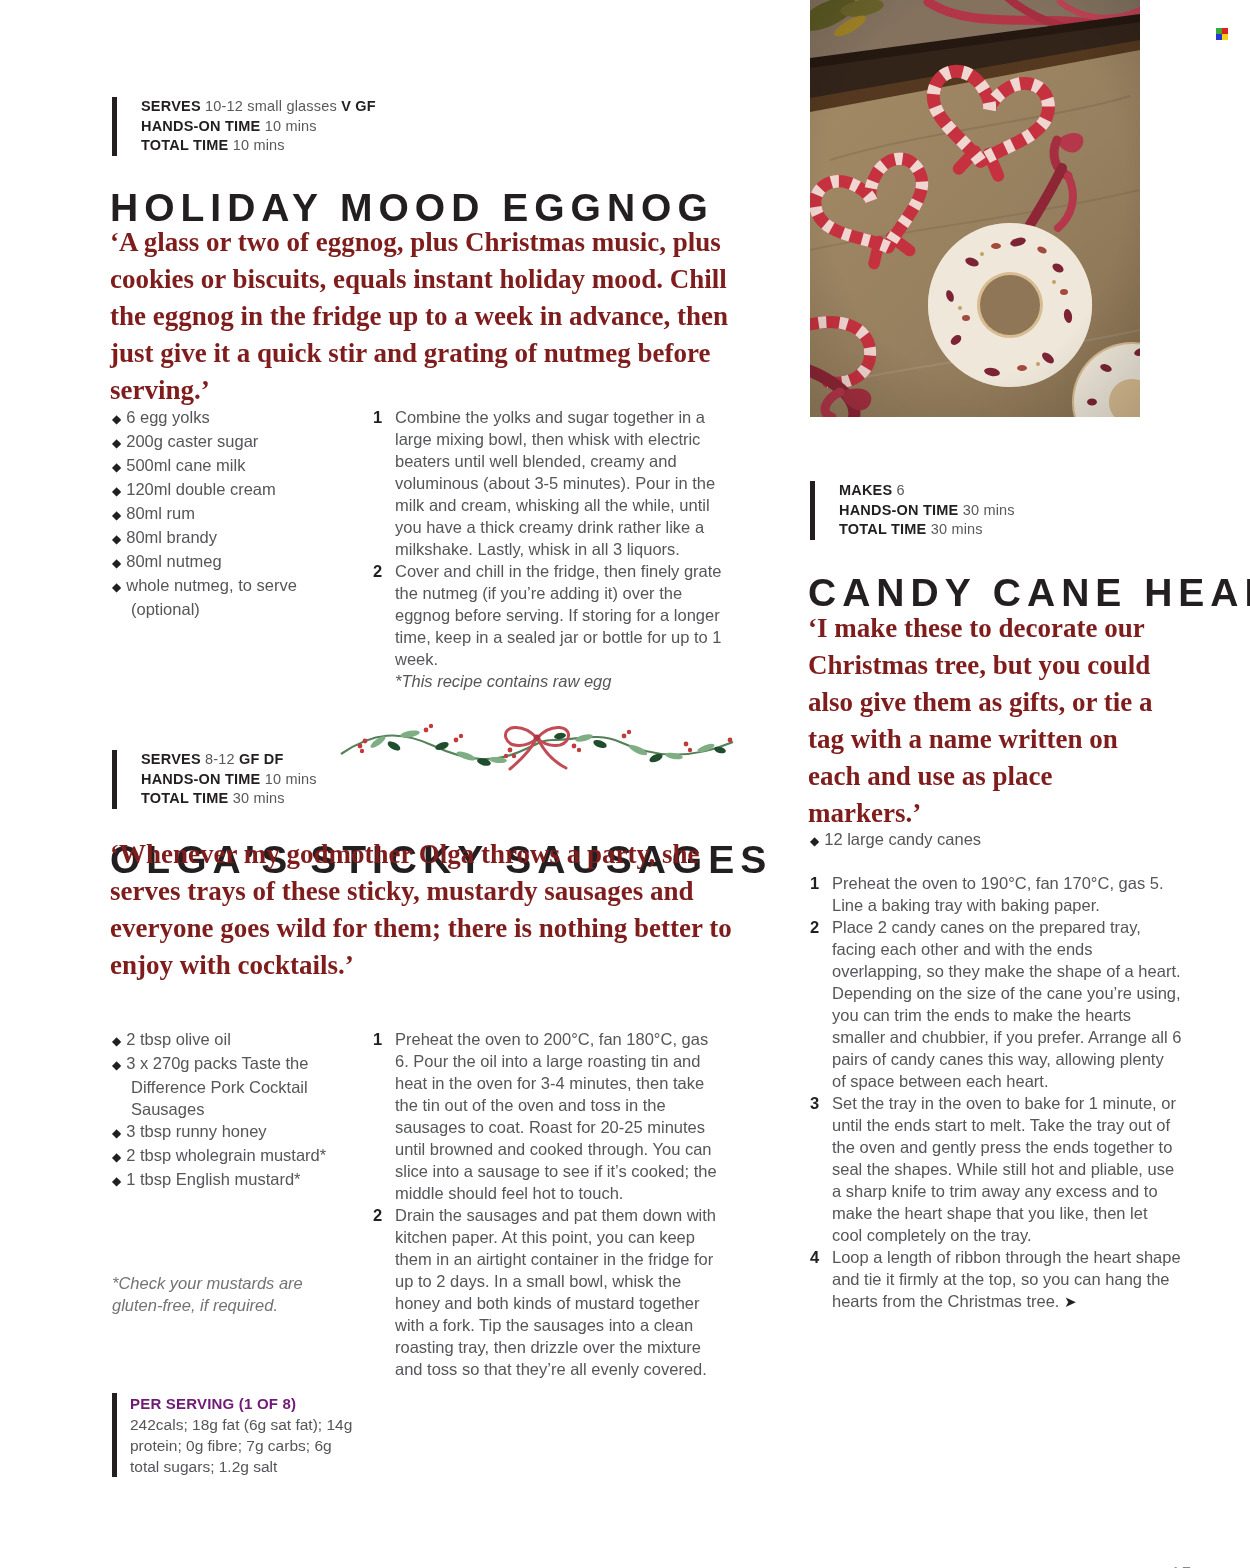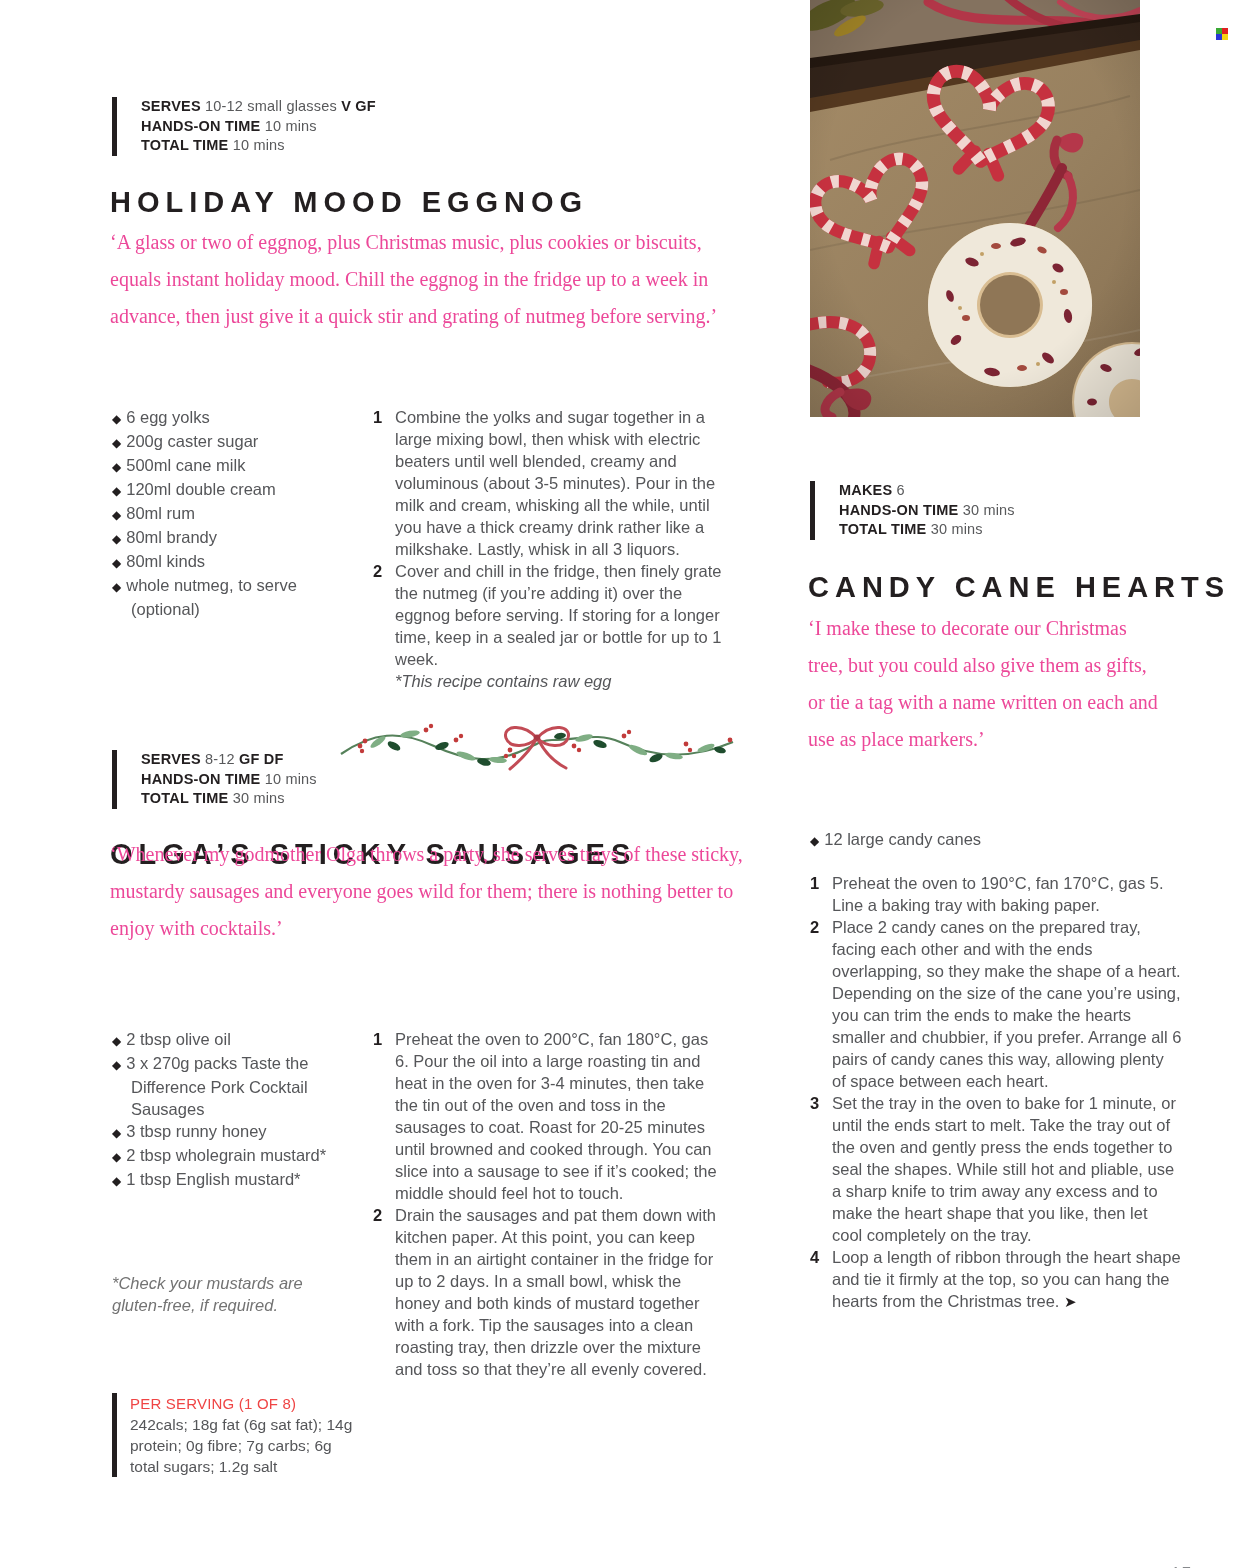--- a/index.html
+++ b/index.html
@@ -12,49 +12,50 @@
 
   
   .infoblock {
     border-left:5px solid #231f20; padding-left:24px;
     font-size:14.5px; line-height:19.5px; color:#58595b; letter-spacing:.2px;
   }
   .infoblock b { color:#231f20; font-weight:700; }
 
   
   .recipe-title {
-    font-size:29px; font-weight:700; letter-spacing:6px;
+    font-size:39px; font-weight:700; letter-spacing:6px;
     color:#231f20; white-space:nowrap;
   }
 
   
   .quote {
-    font-family:"Liberation Serif", serif; font-size:20px; line-height:37px;
-    color:#ec4899;
+    font-family:"Liberation Serif", serif; font-size:27px; line-height:37px;
+    color:#7f1d1d;
+    font-weight:bold;
   }
 
   
   .ing { list-style:none; margin:0; padding:0; font-size:16.5px; line-height:22px; color:#555659; }
   .ing li { padding-left:19px; text-indent:-19px; }
   .diamond { color:#231f20; font-size:12px; margin-right:5px; }
 
   
   .steps { list-style:none; margin:0; padding:0; font-size:16.5px; line-height:22px; color:#555659; }
   .steps li { padding-left:22px; text-indent:-22px; }
   .stepnum { display:inline-block; width:22px; text-indent:0; font-weight:700; color:#231f20; }
   .footnote { font-style:italic; }
   .note { font-style:italic; font-size:16.5px; line-height:22px; color:#737373; }
   .arrow { color:#231f20; font-size:15px; }
 
   
   .perserving {
     border-left:5px solid #231f20; padding-left:13px;
     font-size:15.5px; line-height:21px; color:#555659;
   }
-  .perserving .label { font-weight:400; color:#ef4444; font-size:15px; letter-spacing:.2px; }
+  .perserving .label { font-weight:700; color:#701a75; font-size:15px; letter-spacing:.2px; }
 
   
   .footer {
     left:753px; top:1565px; width:440px; display:flex;
     justify-content:space-between; align-items:baseline;
     font-size:15px; letter-spacing:5.5px; color:#87898c;
   }
   .footer .pagenum { letter-spacing:2px; font-size:16px; }
 
   
@@ -179,21 +180,21 @@
 
 <p class="abs quote" style="left:110px; top:224px; width:640px; margin:0;">‘A glass or two of eggnog, plus Christmas music, plus cookies or biscuits, equals instant holiday mood. Chill the eggnog in the fridge up to a week in advance, then just give it a quick stir and grating of nutmeg before serving.’</p>
 
 <ul class="abs ing" style="left:112px; top:406px; width:228px;">
   <li><span class="diamond">◆</span><span>6 egg yolks</span></li>
   <li><span class="diamond">◆</span><span>200g caster sugar</span></li>
   <li><span class="diamond">◆</span><span>500ml cane milk</span></li>
   <li><span class="diamond">◆</span><span>120ml double cream</span></li>
   <li><span class="diamond">◆</span><span>80ml rum</span></li>
   <li><span class="diamond">◆</span><span>80ml brandy</span></li>
-  <li><span class="diamond">◆</span><span>80ml kinds</span></li>
+  <li><span class="diamond">◆</span><span>80ml nutmeg</span></li>
   <li><span class="diamond">◆</span><span>whole nutmeg, to serve (optional)</span></li>
 </ul>
 
 <ol class="abs steps" style="left:373px; top:406px; width:352px;">
   <li><span class="stepnum">1</span><span>Combine the yolks and sugar together in a large mixing bowl, then whisk with electric beaters until well blended, creamy and voluminous (about 3-5 minutes). Pour in the milk and cream, whisking all the while, until you have a thick creamy drink rather like a milkshake. Lastly, whisk in all 3 liquors.</span></li>
   <li><span class="stepnum">2</span><span>Cover and chill in the fridge, then finely grate the nutmeg (if you’re adding it) over the eggnog before serving. If storing for a longer time, keep in a sealed jar or bottle for up to 1 week.</span><br>
     <span class="footnote">*This recipe contains raw egg</span></li>
 </ol>
 
 <div class="abs garland">

